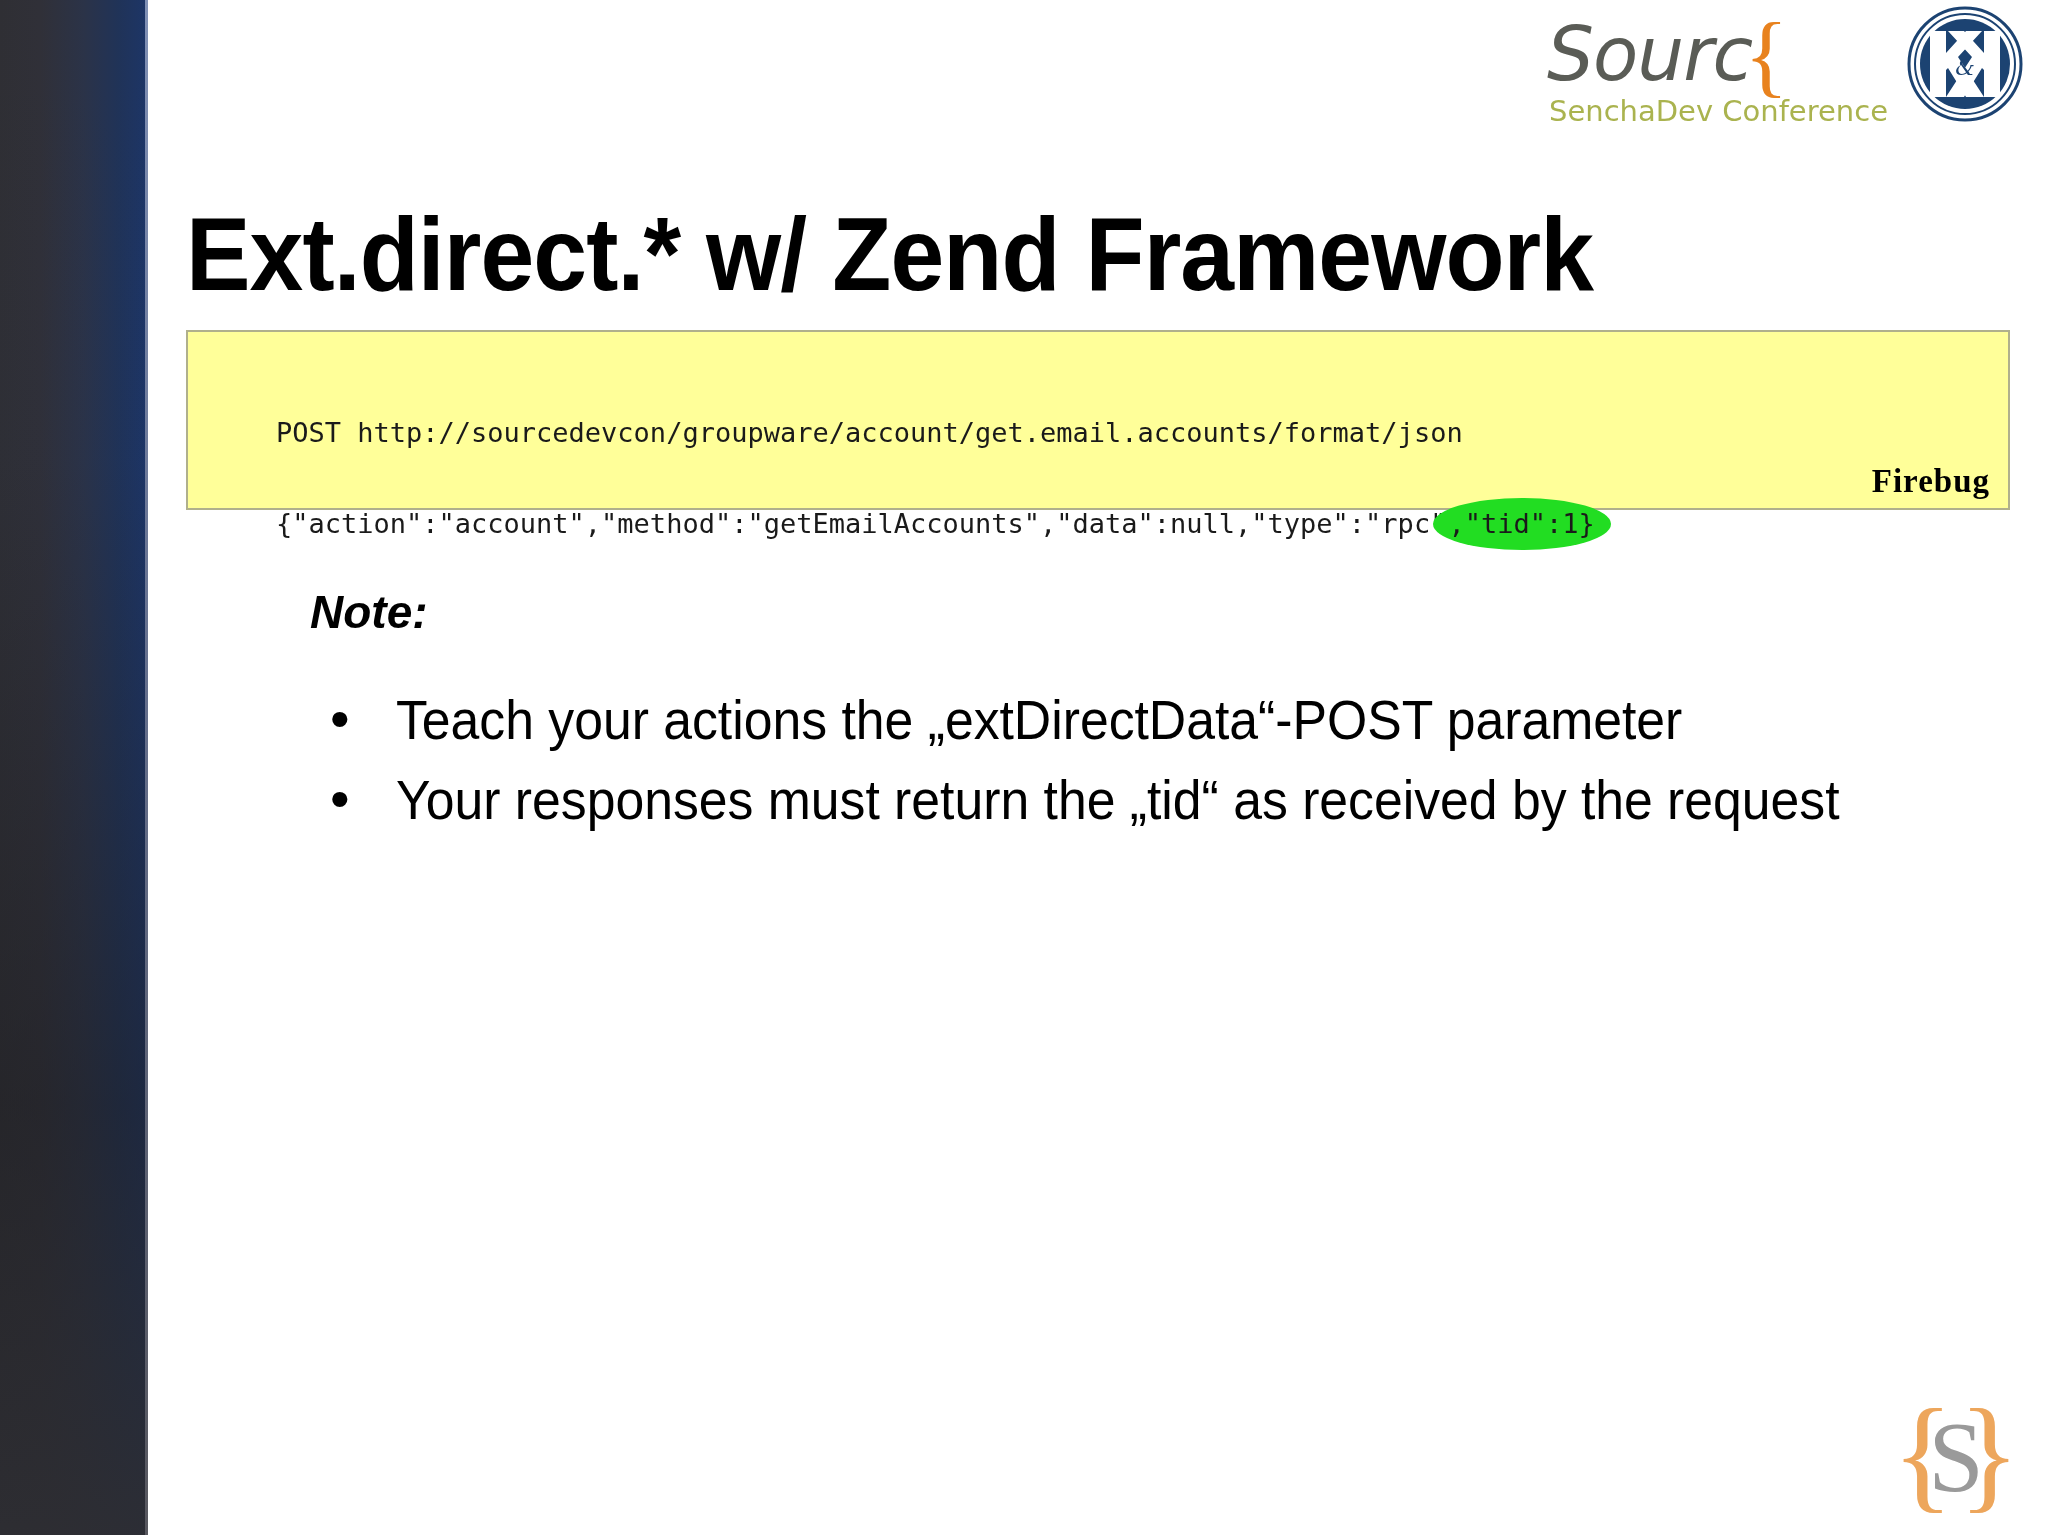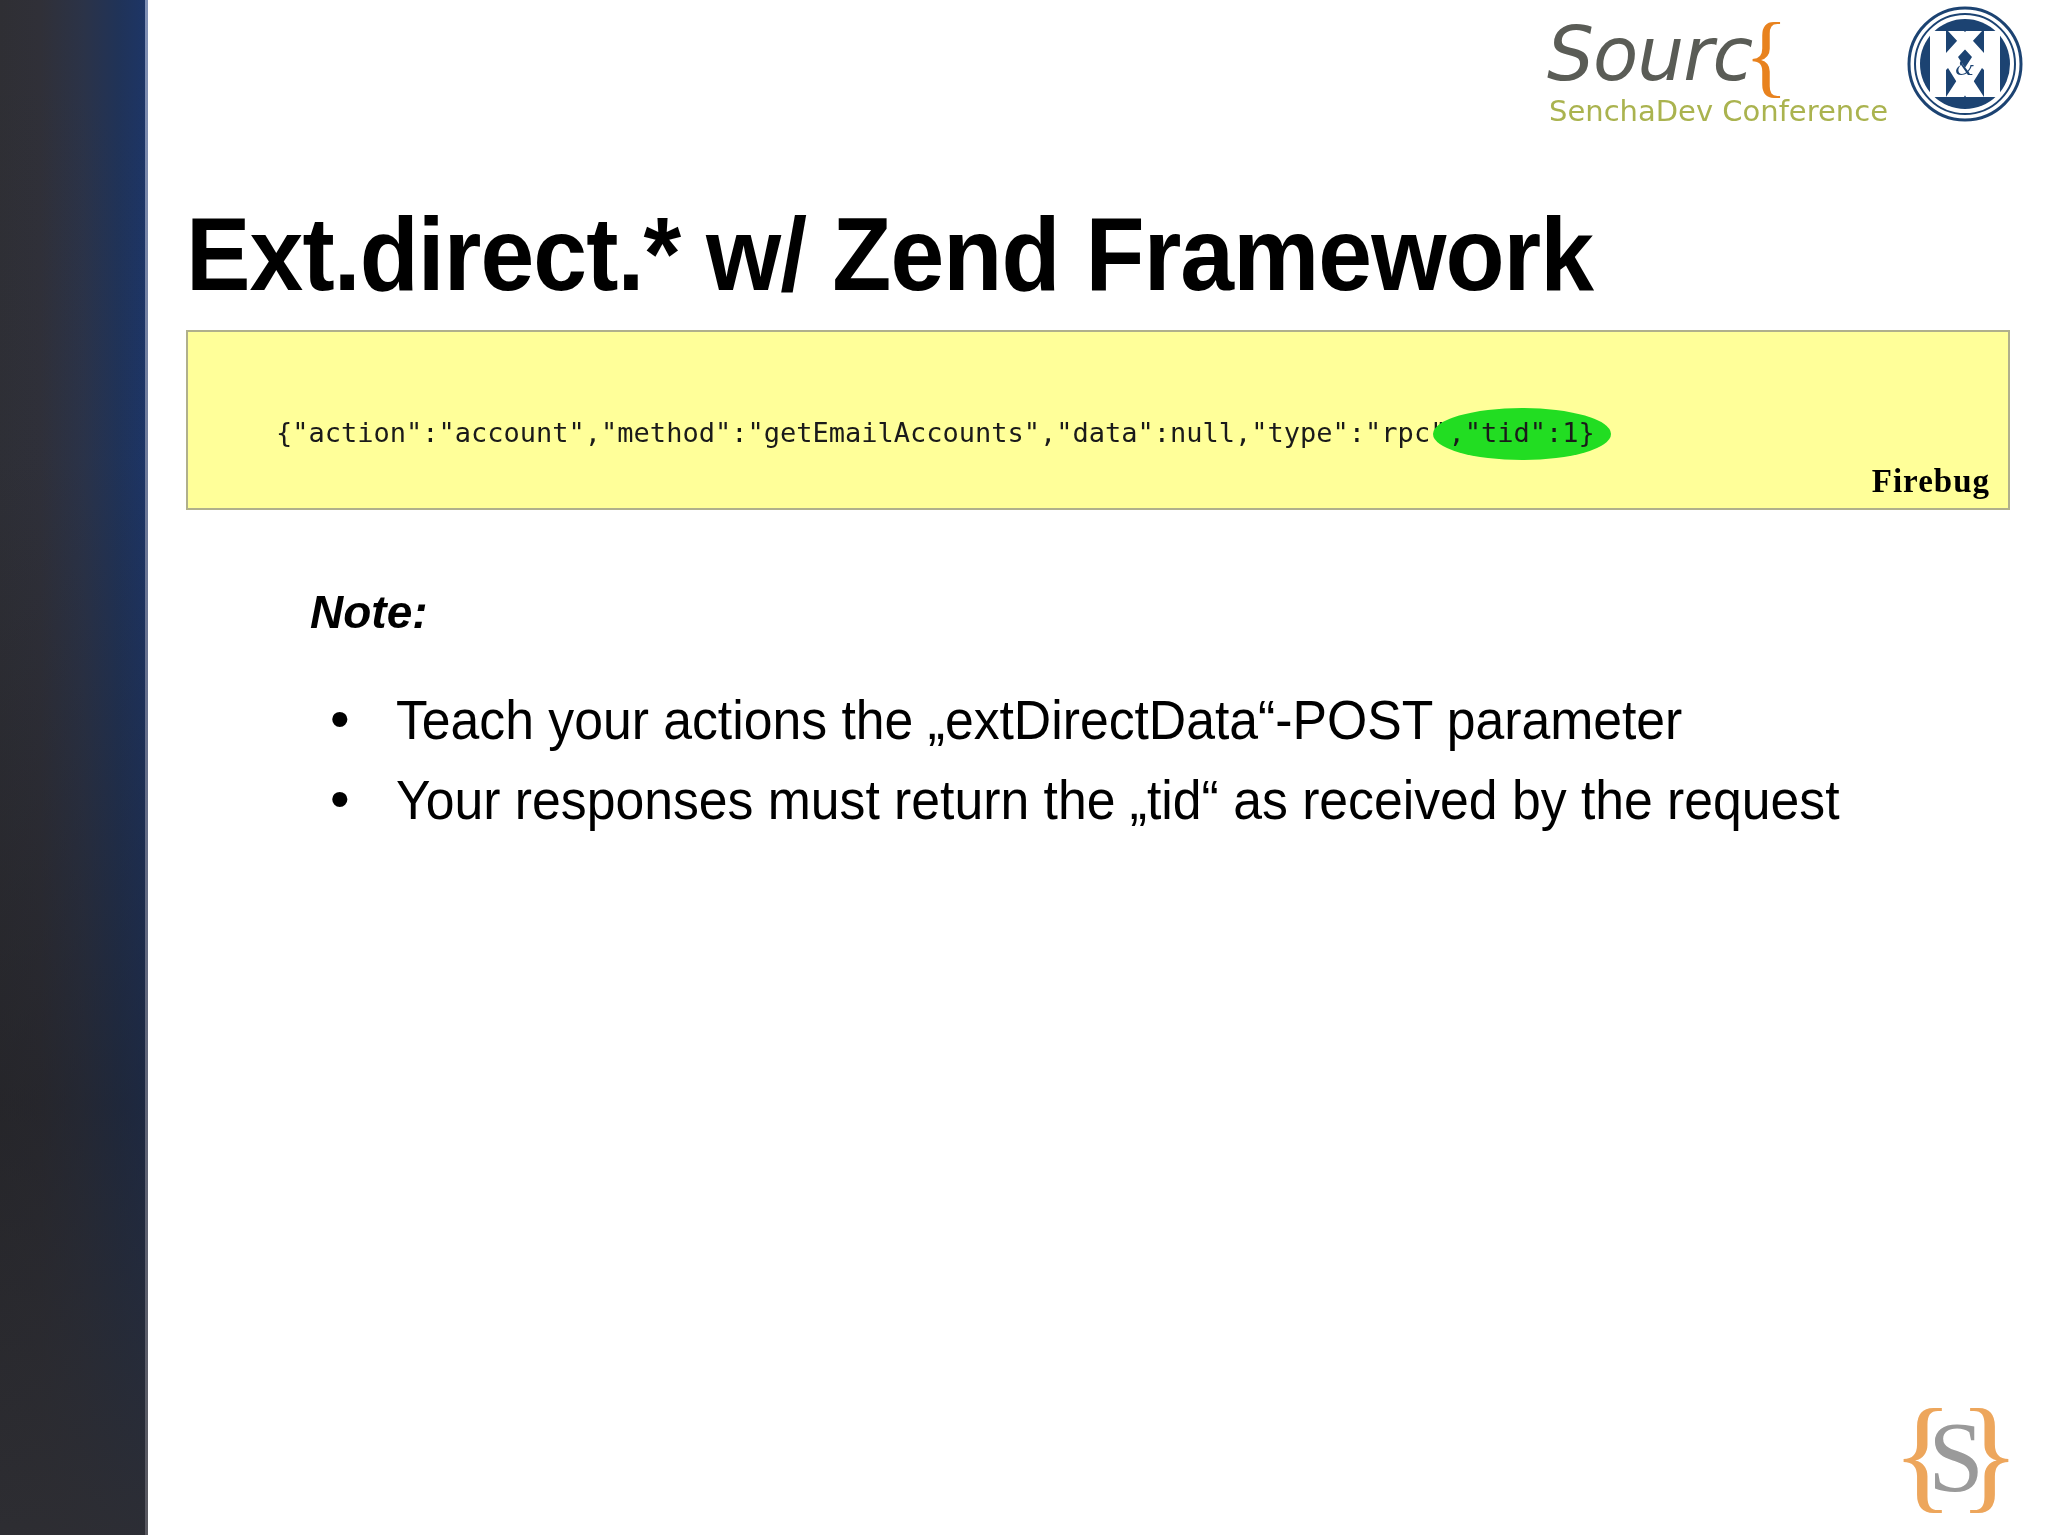--- a/index.html
+++ b/index.html
@@ -280,20 +280,21 @@
         </g>
         <text x="59" y="70" font-family="DejaVu Serif, serif" font-size="22" fill="#1c4372" text-anchor="middle" font-style="italic">&amp;</text>
       </svg>
     </div>
   </div>
 
   <h1 class="slide-title">Ext.direct.* w/ Zend Framework</h1>
 
   <div class="code-box">
     <div class="code-inner">
+      <span class="code-line">POST http://sourcedevcon/groupware/account/get.email.accounts/format/json</span>
       <span class="code-line"><span>{"action":"account","method":"getEmailAccounts","data":null,"type":"rpc"</span><span class="tid-highlight"><span class="tid-ellipse"></span><span class="tid-text">,"tid":1}</span></span></span>
     </div>
     <div class="firebug-label">Firebug</div>
   </div>
 
   <div class="note-heading">Note:</div>
 
   <ul class="bullets">
     <li class="bullet-item">
       <span class="bullet-dot">•</span>

